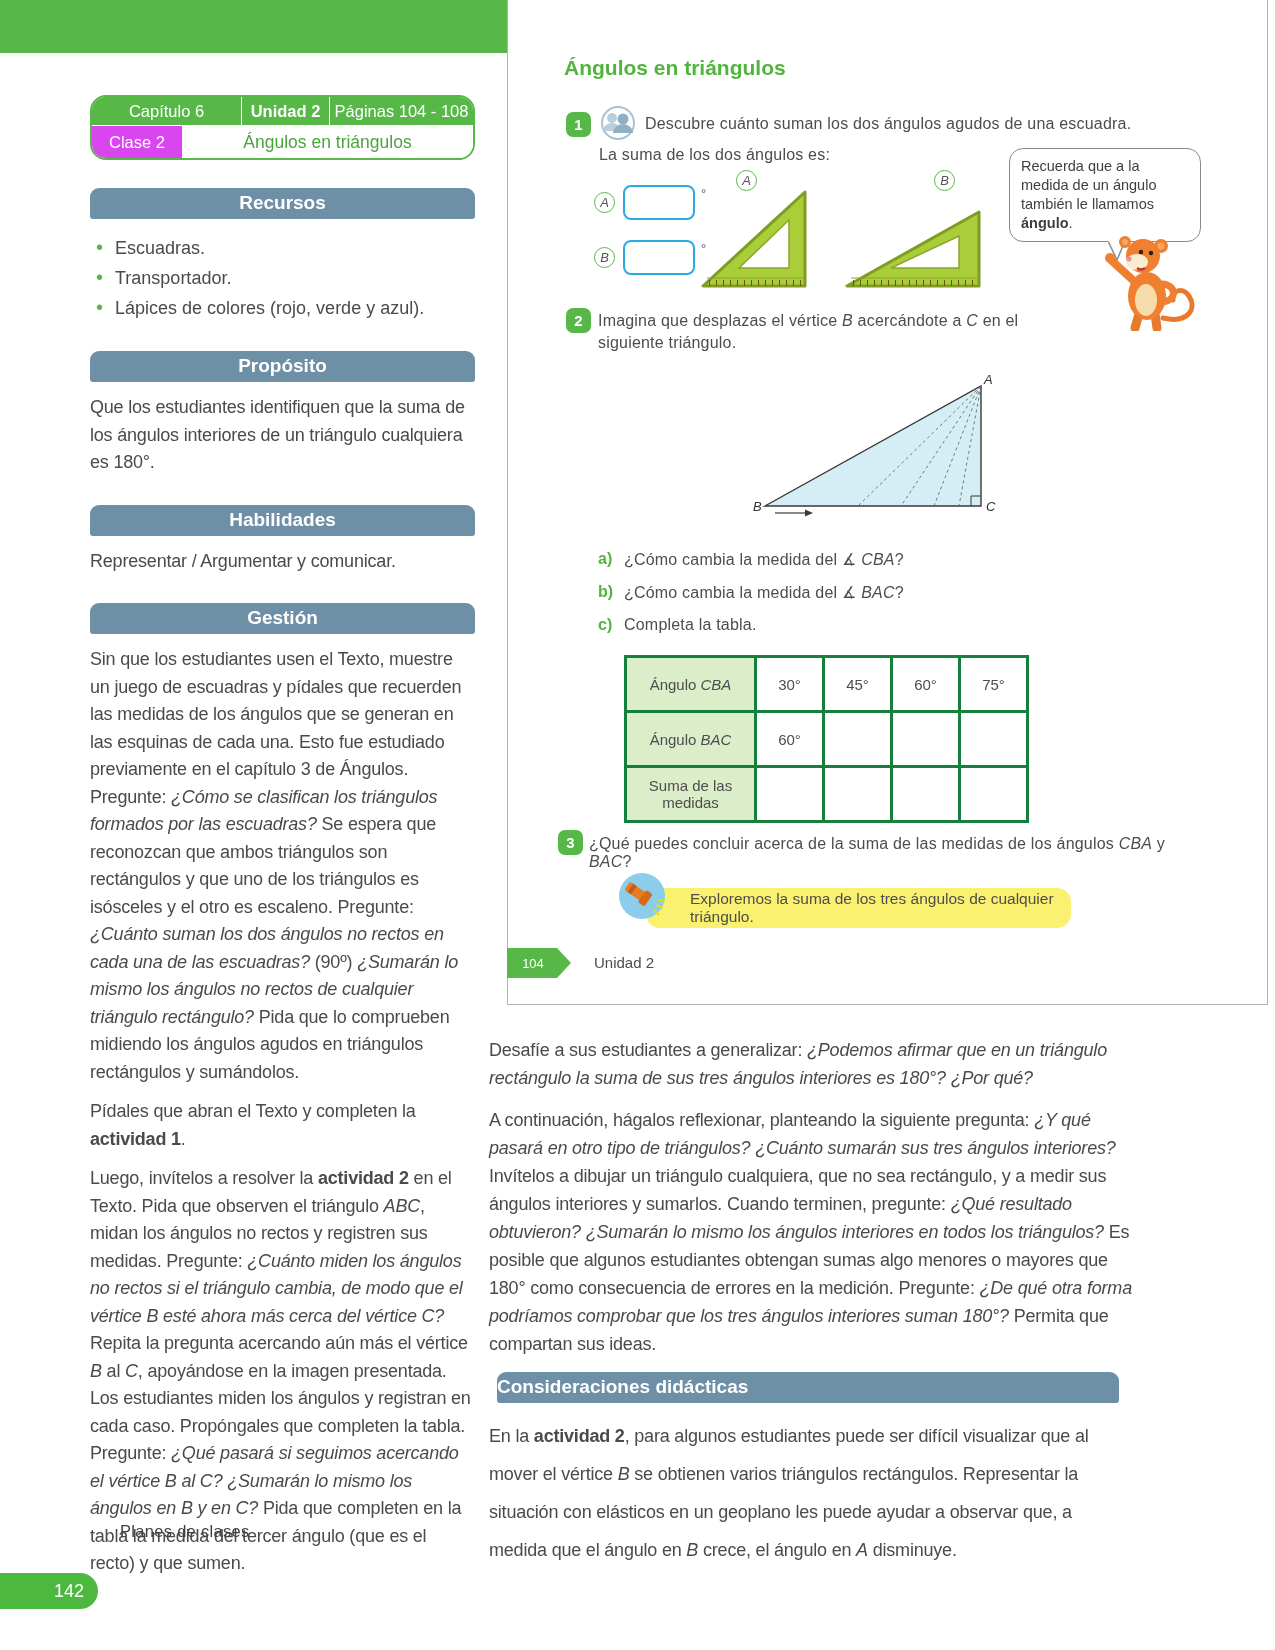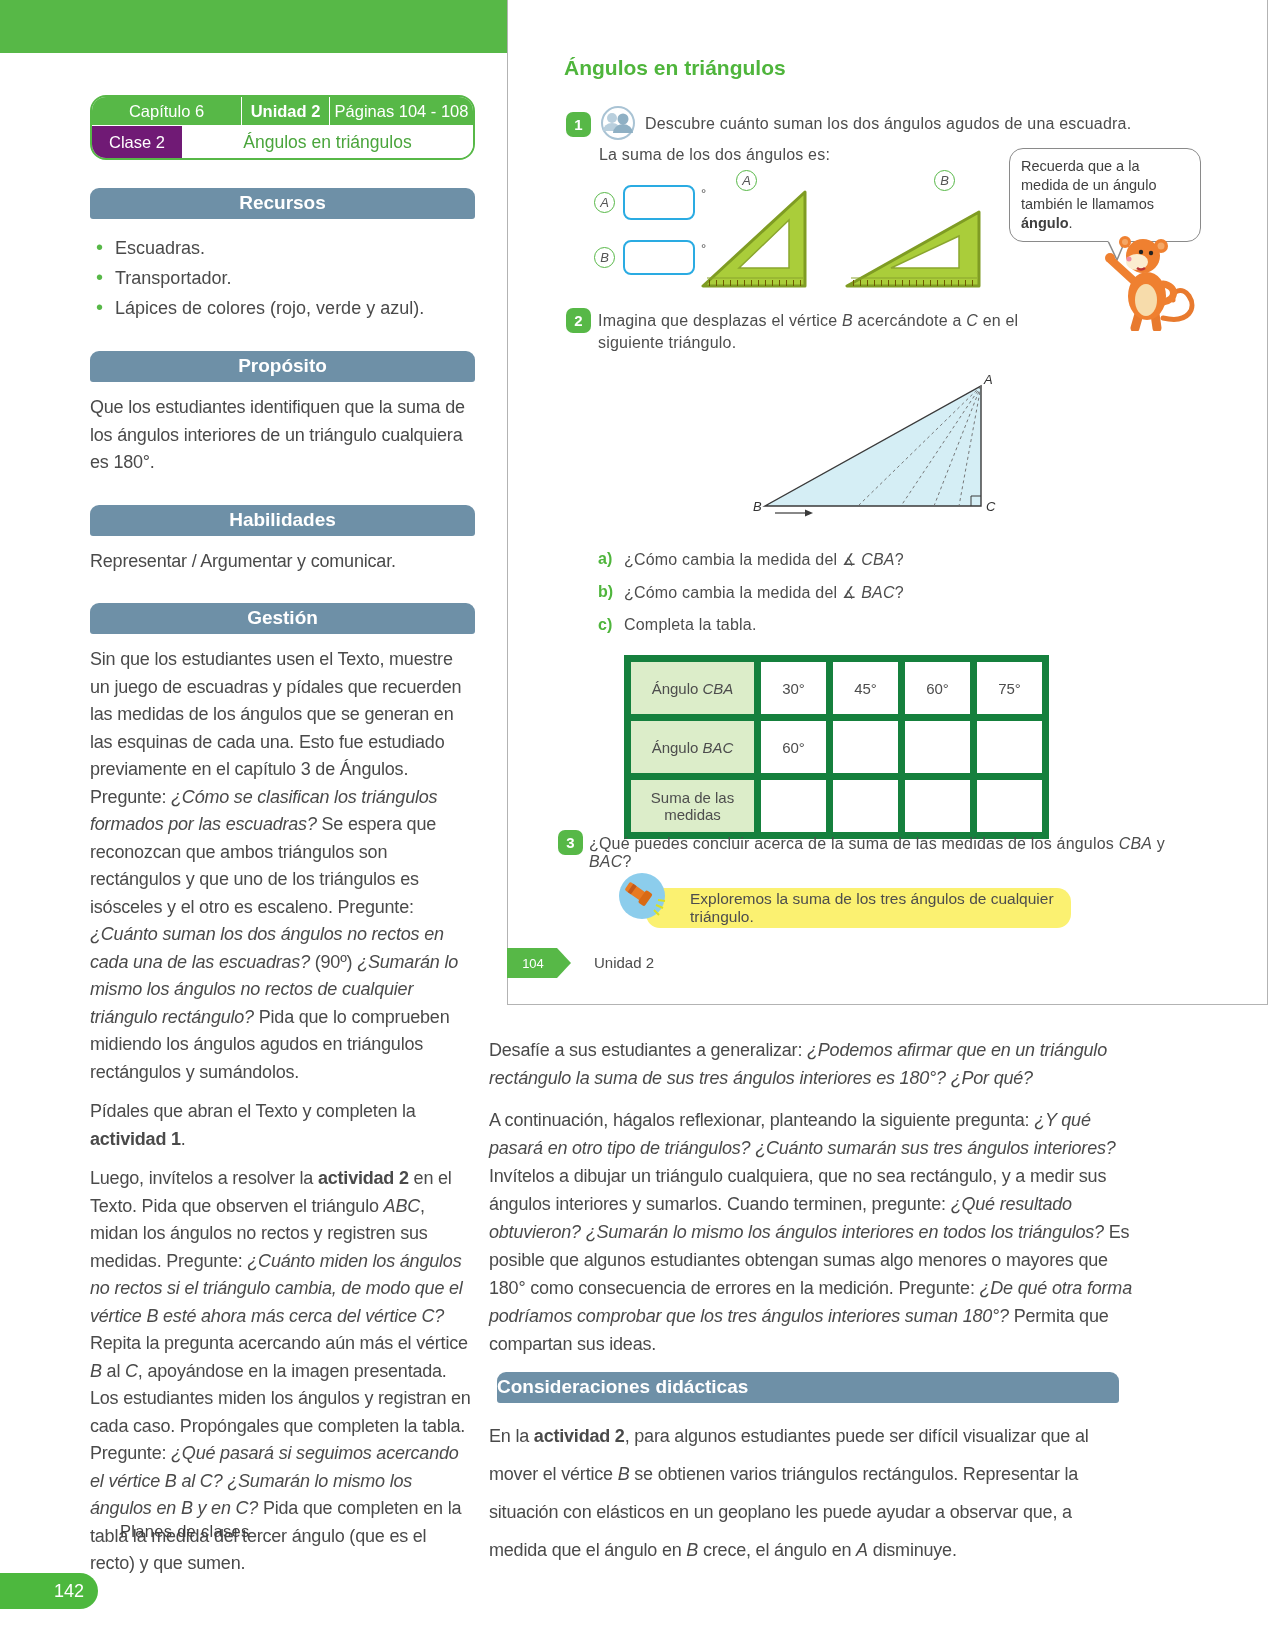--- a/index.html
+++ b/index.html
@@ -13,21 +13,21 @@
   
   .topbar{position:absolute;left:0;top:0;width:508px;height:53px;background:#57b847;}
 
   
   .leftcol{position:absolute;left:90px;top:95px;width:385px;}
   .hdrbox{border:2px solid #57b847;border-radius:16px;overflow:hidden;background:#fff;}
   .hdrrow1{display:grid;grid-template-columns:150px 88px 1fr;background:#57b847;color:#fff;height:28px;}
   .hdrrow1 > div{display:flex;align-items:center;justify-content:center;font-size:16.5px;border-right:1.5px solid #fff;}
   .hdrrow1 > div:last-child{border-right:none;}
   .hdrrow2{display:grid;grid-template-columns:90px 1fr;height:32px;border-top:1.5px solid #fff;}
-  .hdr-clase{background:#701a75;color:#fff;display:flex;align-items:center;justify-content:center;font-size:16.5px;}
+  .hdr-clase{background:#d946ef;color:#fff;display:flex;align-items:center;justify-content:center;font-size:16.5px;}
   .hdr-clase-title{display:flex;align-items:center;justify-content:center;color:#4aa53c;font-size:17.5px;background:#fff;}
   .secbar{margin-top:28px;background:#6e90a7;color:#fff;font-weight:bold;text-align:center;
           font-size:19px;padding:4px 0 5px 0;border-radius:9px 9px 3px 3px;}
   .bullets{margin:14px 0 0 6px;padding:0;list-style:none;}
   .bullets li{font-size:18px;line-height:29px;display:flex;align-items:baseline;}
   .dot{color:#57b847;font-size:20px;margin-right:12px;}
   .par{margin:12px 0 0 0;font-size:18px;line-height:27.5px;letter-spacing:-0.2px;}
 
   
   .page{position:absolute;left:507px;top:0;width:761px;height:1005px;background:#fff;
@@ -40,21 +40,21 @@
         align-items:center;justify-content:center;font-size:13px;font-style:italic;color:#555;
         background:#fff;box-sizing:border-box;position:absolute;}
   .ansbox{position:absolute;width:72px;height:35px;border:2px solid #2aabe2;border-radius:8px;background:#fff;box-sizing:border-box;}
   .degsym{position:absolute;font-size:13px;color:#555;}
   .bubble{position:absolute;left:501px;top:148px;width:192px;border:1.5px solid #8a8a8a;border-radius:14px;
           background:#fff;padding:8px 11px;font-size:14.5px;line-height:19px;color:#3f3f3f;box-sizing:border-box;}
   .bubble-tail{position:absolute;left:96px;bottom:-21px;}
   .qrow{position:absolute;display:flex;}
   .qletter{color:#4fb53c;font-weight:bold;font-size:16px;width:26px;}
   .tbl{position:absolute;left:116px;top:655px;border-collapse:collapse;}
-  .tbl td{border:7px solid #15803d;height:50px;text-align:center;font-size:15px;color:#4d4d4d;}
+  .tbl td{border:3px solid #15803d;height:50px;text-align:center;font-size:15px;color:#4d4d4d;}
   .tbl td.hcell{background:#dcedc9;width:130px;padding:0 10px;box-sizing:border-box;}
   .tbl td.vcell{width:63px;}
   .ybar{position:absolute;left:138px;top:888px;width:425px;height:40px;background:#fbf171;border-radius:14px;
         display:flex;align-items:center;padding-left:44px;box-sizing:border-box;font-size:15.5px;color:#4d4d4d;}
   .flash{position:absolute;left:110px;top:872px;}
   .pgfoot-badge{position:absolute;left:-1px;top:948px;width:64px;height:30px;background:#57b847;color:#fff;
         font-size:13px;display:flex;align-items:center;justify-content:center;
         clip-path:polygon(0 0,50px 0,64px 50%,50px 100%,0 100%);padding-right:12px;box-sizing:border-box;}
   .pgfoot-label{position:absolute;left:86px;top:954px;font-size:15px;color:#4d4d4d;}
 

